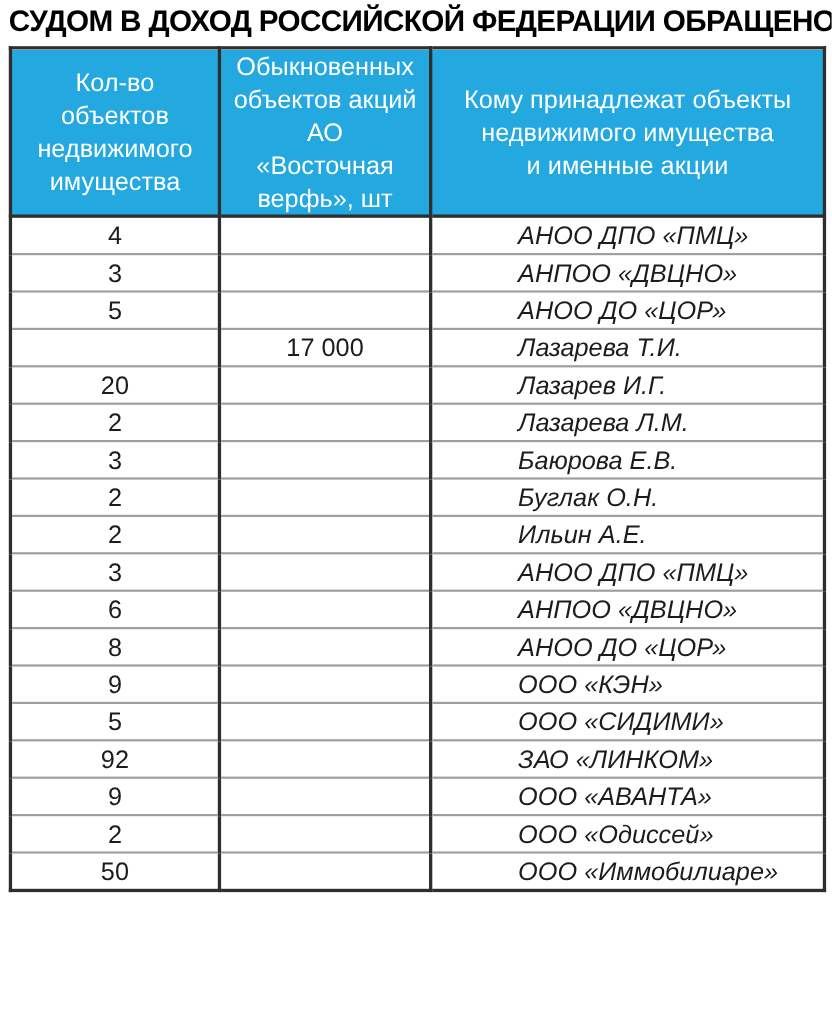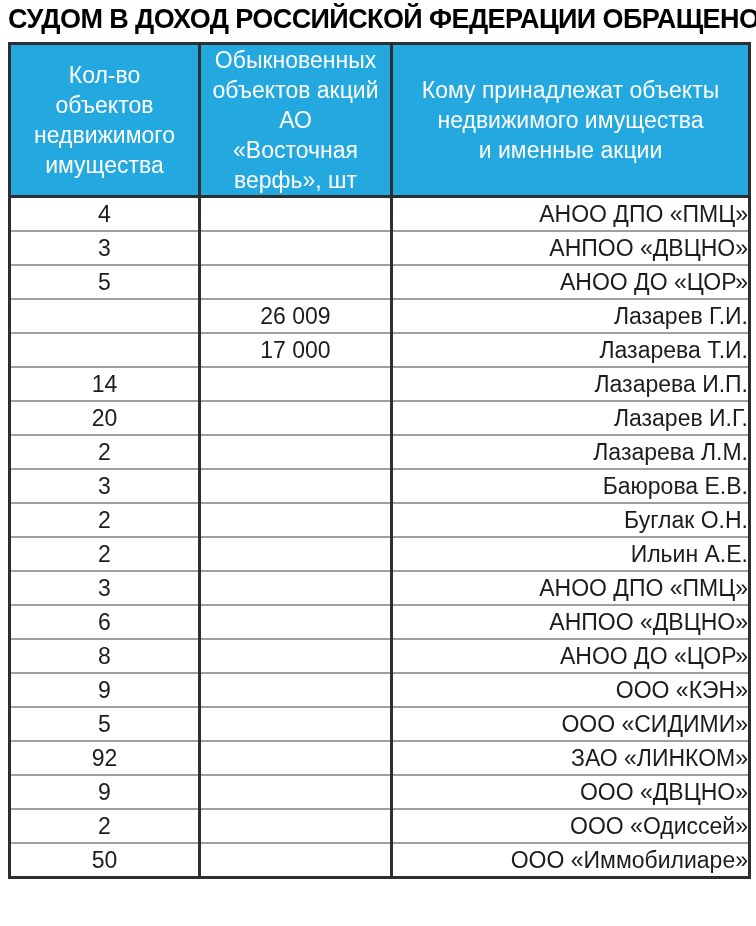--- a/index.html
+++ b/index.html
@@ -61,21 +61,21 @@
     height: 32px;
     padding: 0;
     border-left: 3px solid var(--dark-border);
     border-right: 3px solid var(--dark-border);
     border-top: 2px solid var(--row-line);
     border-bottom: 2px solid var(--row-line);
     white-space: nowrap;
   }
   tbody tr:last-child td { border-bottom: 3px solid var(--dark-border); }
   td.col-objects, td.col-shares { text-align: center; }
-  td.col-owner { text-align: right; padding-left: 78px; }
+  td.col-owner { text-align: left; padding-left: 78px; font-style: italic; }
 </style>
 </head>
 <body>
 
 <div class="page">
   <h1 class="page-title">СУДОМ В ДОХОД РОССИЙСКОЙ ФЕДЕРАЦИИ ОБРАЩЕНО:</h1>
 
   <table class="seized-assets">
     <colgroup>
       <col style="width:190px">
@@ -109,32 +109,22 @@
           <td class="col-shares"></td>
           <td class="col-owner">АНПОО «ДВЦНО»</td>
         </tr>
         <tr>
           <td class="col-objects">5</td>
           <td class="col-shares"></td>
           <td class="col-owner">АНОО ДО «ЦОР»</td>
         </tr>
         <tr>
           <td class="col-objects"></td>
-          <td class="col-shares">26 009</td>
-          <td class="col-owner">Лазарев Г.И.</td>
-        </tr>
-        <tr>
-          <td class="col-objects"></td>
           <td class="col-shares">17 000</td>
           <td class="col-owner">Лазарева Т.И.</td>
-        </tr>
-        <tr>
-          <td class="col-objects">14</td>
-          <td class="col-shares"></td>
-          <td class="col-owner">Лазарева И.П.</td>
         </tr>
         <tr>
           <td class="col-objects">20</td>
           <td class="col-shares"></td>
           <td class="col-owner">Лазарев И.Г.</td>
         </tr>
         <tr>
           <td class="col-objects">2</td>
           <td class="col-shares"></td>
           <td class="col-owner">Лазарева Л.М.</td>
@@ -180,21 +170,21 @@
           <td class="col-owner">ООО «СИДИМИ»</td>
         </tr>
         <tr>
           <td class="col-objects">92</td>
           <td class="col-shares"></td>
           <td class="col-owner">ЗАО «ЛИНКОМ»</td>
         </tr>
         <tr>
           <td class="col-objects">9</td>
           <td class="col-shares"></td>
-          <td class="col-owner">ООО «ДВЦНО»</td>
+          <td class="col-owner">ООО «АВАНТА»</td>
         </tr>
         <tr>
           <td class="col-objects">2</td>
           <td class="col-shares"></td>
           <td class="col-owner">ООО «Одиссей»</td>
         </tr>
         <tr>
           <td class="col-objects">50</td>
           <td class="col-shares"></td>
           <td class="col-owner">ООО «Иммобилиаре»</td>

